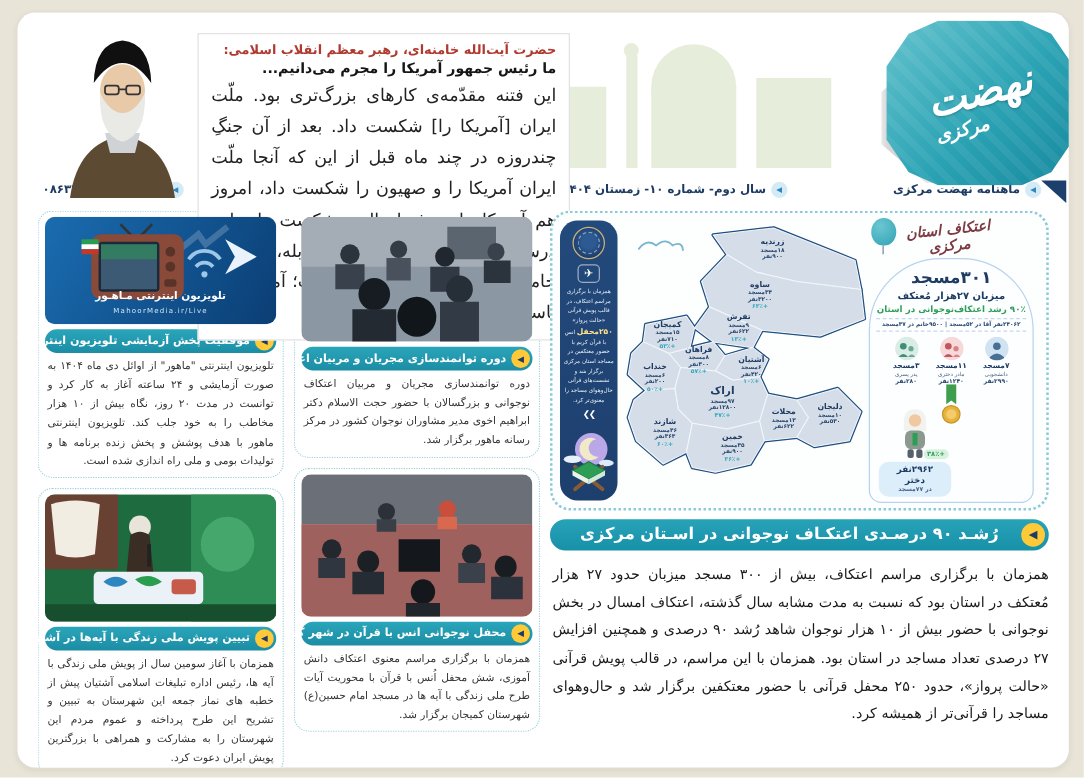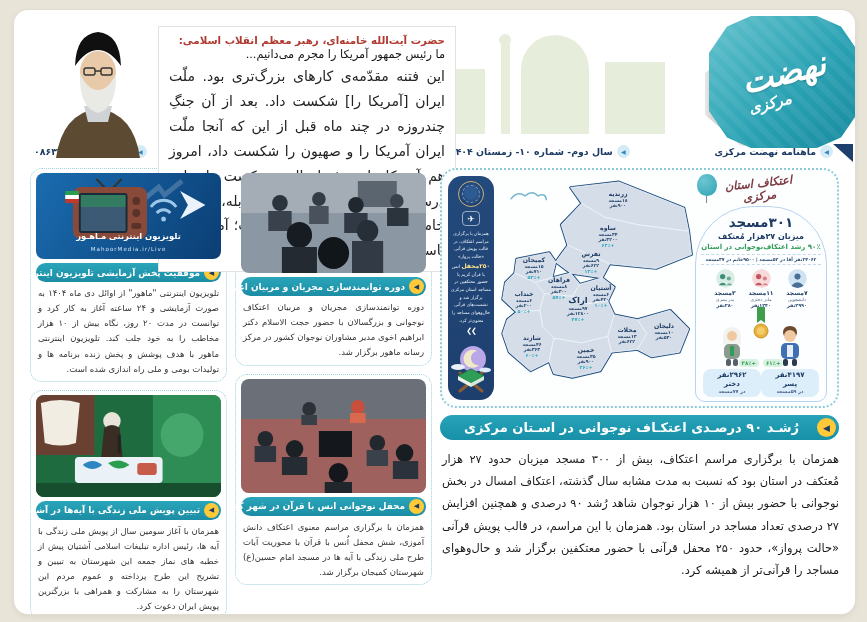--- a/index.html
+++ b/index.html
@@ -10,21 +10,21 @@
            background:#fff; border-radius:14px; box-shadow:0 0 0 1px #e2ddd2, 0 2px 6px rgba(0,0,0,.08);
            overflow:hidden; }
 
   
   .header { position:relative; height:124px; }
   .skyline { position:absolute; right:170px; bottom:0; width:420px; height:120px; opacity:.75; }
   .portrait { position:absolute; right:auto; left:30px; top:8px; width:108px; height:140px; }
   .quote-box { position:absolute; left:144px; top:16px; width:298px; border:1px solid #e2e2e2;
                background:#fff; padding:7px 10px 8px; text-align:justify; }
   .quote-attr { color:#b03a30; font-weight:bold; font-size:10.3px; margin-bottom:2px; }
-  .quote-title { color:#151515; font-weight:normal; font-size:11.3px; margin-bottom:3px; }
+  .quote-title { color:#151515; font-weight:bold; font-size:11.3px; margin-bottom:3px; }
   .quote-body { color:#222; font-size:14px; line-height:1.78; }
   .badge-wrap { position:absolute; right:-4px; top:4px; width:162px; height:150px; }
   .badge-shadow { position:absolute; right:34px; top:28px; width:120px; height:104px;
                   background:#b9b9b9; filter:blur(4px); opacity:.6;
                   clip-path:polygon(30% 0,70% 0,100% 30%,100% 70%,70% 100%,30% 100%,0 70%,0 30%); }
   .badge { position:absolute; right:0; top:2px; width:150px; height:132px;
            background:
              repeating-linear-gradient(45deg, rgba(255,255,255,.06) 0 6px, rgba(255,255,255,0) 6px 12px),
              linear-gradient(135deg,#64c2cd 0%,#2ba3b4 55%,#17899e 100%);
            clip-path:polygon(28% 0,72% 0,88% 8%,100% 28%,100% 72%,88% 92%,72% 100%,28% 100%,12% 92%,0 72%,0 28%,12% 8%);
@@ -298,21 +298,21 @@
               <div class="mc-stat">۶مسجد</div>
               <div class="mc-stat">۴۲۰نفر</div>
               <div class="mc-pct">+۱۰٪</div>
             </div>
             <div class="map-label" style="left:26px;top:114px">
               <div class="mc-name">خنداب</div>
               <div class="mc-stat">۶مسجد</div>
               <div class="mc-stat">۲۰۰نفر</div>
               <div class="mc-pct">+۵۰٪</div>
             </div>
-            <div class="map-label map-label--major" style="left:80px;top:119px">
+            <div class="map-label map-label--major" style="left:80px;top:132px">
               <div class="mc-name">اراک</div>
               <div class="mc-stat">۹۷مسجد</div>
               <div class="mc-stat">۱۲۸۰۰نفر</div>
               <div class="mc-pct">+۴۷٪</div>
             </div>
             <div class="map-label" style="left:34px;top:158px">
               <div class="mc-name">شازند</div>
               <div class="mc-stat">۴۶مسجد</div>
               <div class="mc-stat">۳۶۳نفر</div>
               <div class="mc-pct">+۶۰٪</div>
@@ -385,35 +385,20 @@
                   <div class="g-people">۲۸۰نفر</div>
                 </div>
               </div>
 
               <div class="chars">
                 <svg class="medal" width="16" height="34" viewBox="0 0 16 34">
                   <path d="M4,0 h8 v16 l-4,-3 l-4,3 z" fill="#3f9e4e"></path>
                   <circle cx="8" cy="24" r="7" fill="#e8b33a" stroke="#c9952a" stroke-width="1"></circle>
                   <circle cx="8" cy="24" r="4" fill="#f3cc6e"></circle>
                 </svg>
-                <div class="char char-boy">
-                  <svg width="26" height="42" viewBox="0 0 26 42">
-                    <path d="M6,8 q0,-7 7,-7 q7,0 7,7 l-1,3 h-12 z" fill="#6b4a2e"></path>
-                    <circle cx="13" cy="11" r="6" fill="#f0c9a2"></circle>
-                    <rect x="4" y="18" width="18" height="16" rx="5" fill="#3f6fb5"></rect>
-                    <rect x="10" y="20" width="6" height="12" fill="#e8eef6"></rect>
-                    <rect x="6" y="34" width="5" height="7" rx="2" fill="#2b3a52"></rect>
-                    <rect x="15" y="34" width="5" height="7" rx="2" fill="#2b3a52"></rect>
-                  </svg>
-                  <span class="char-badge">+۶۱٪</span>
-                  <div class="char-pill">
-                    <div class="cp-1">۴۱۹۷نفر پسر</div>
-                    <div class="cp-2">در ۵۹مسجد</div>
-                  </div>
-                </div>
                 <div class="char char-girl">
                   <svg width="26" height="42" viewBox="0 0 26 42">
                     <path d="M13,2 q9,0 9,11 v6 q-9,4 -18,0 v-6 q0,-11 9,-11" fill="#f2f2ef"></path>
                     <circle cx="13" cy="11" r="5" fill="#f0c9a2"></circle>
                     <rect x="5" y="19" width="16" height="15" rx="5" fill="#8a9a8e"></rect>
                     <rect x="11" y="21" width="4" height="10" fill="#2e9e57"></rect>
                     <rect x="7" y="34" width="5" height="7" rx="2" fill="#55606b"></rect>
                     <rect x="14" y="34" width="5" height="7" rx="2" fill="#55606b"></rect>
                   </svg>
                   <span class="char-badge">+۳۸٪</span>

